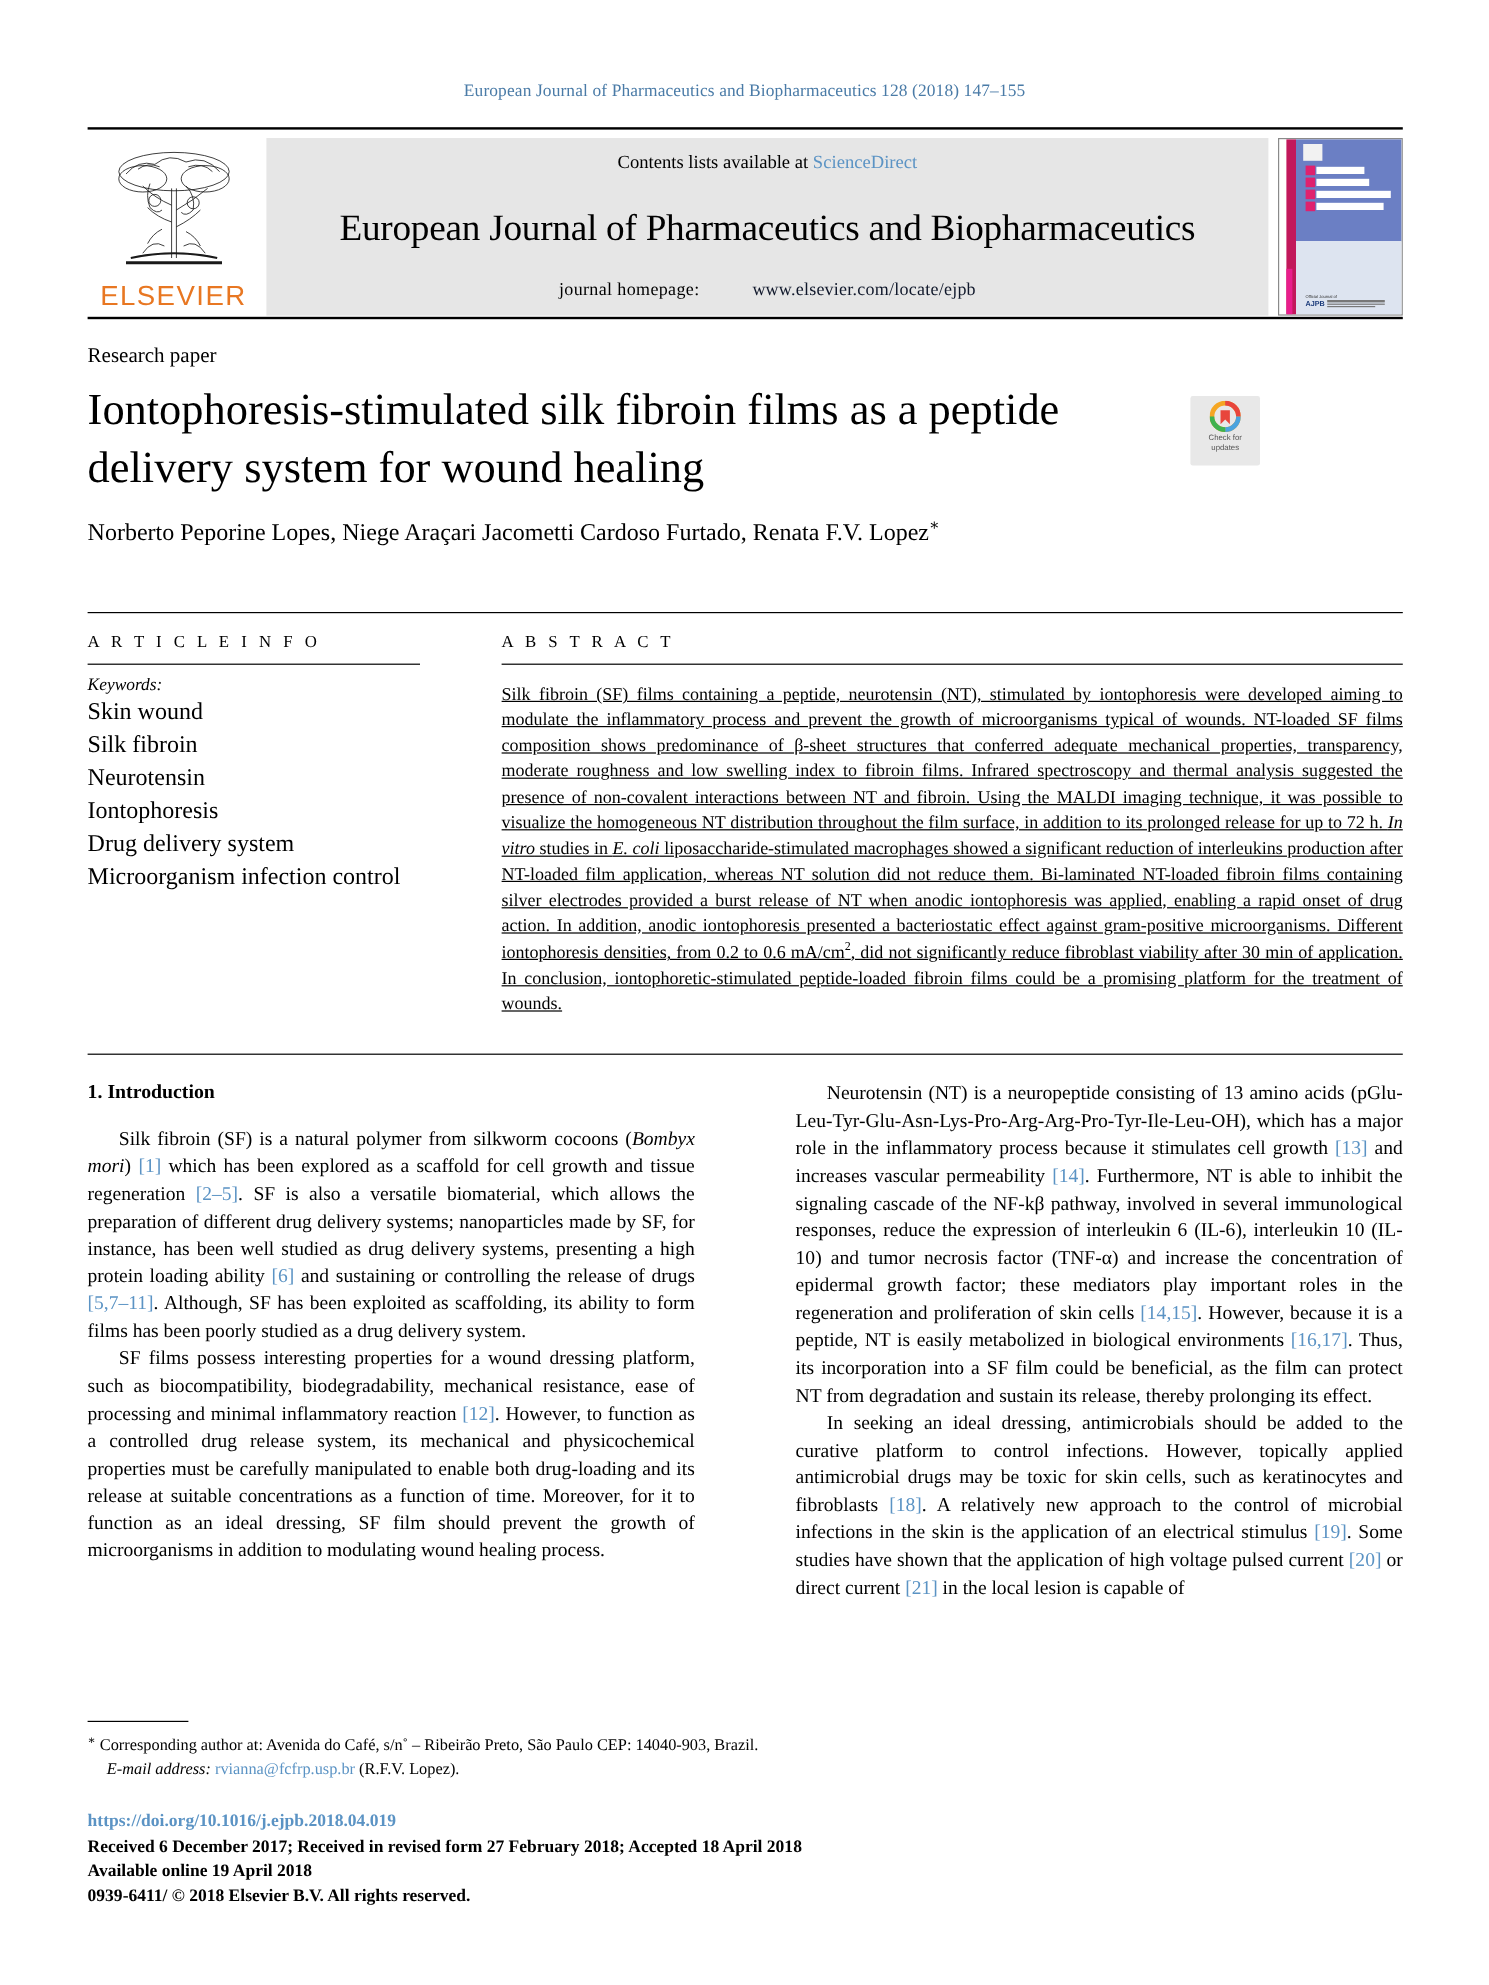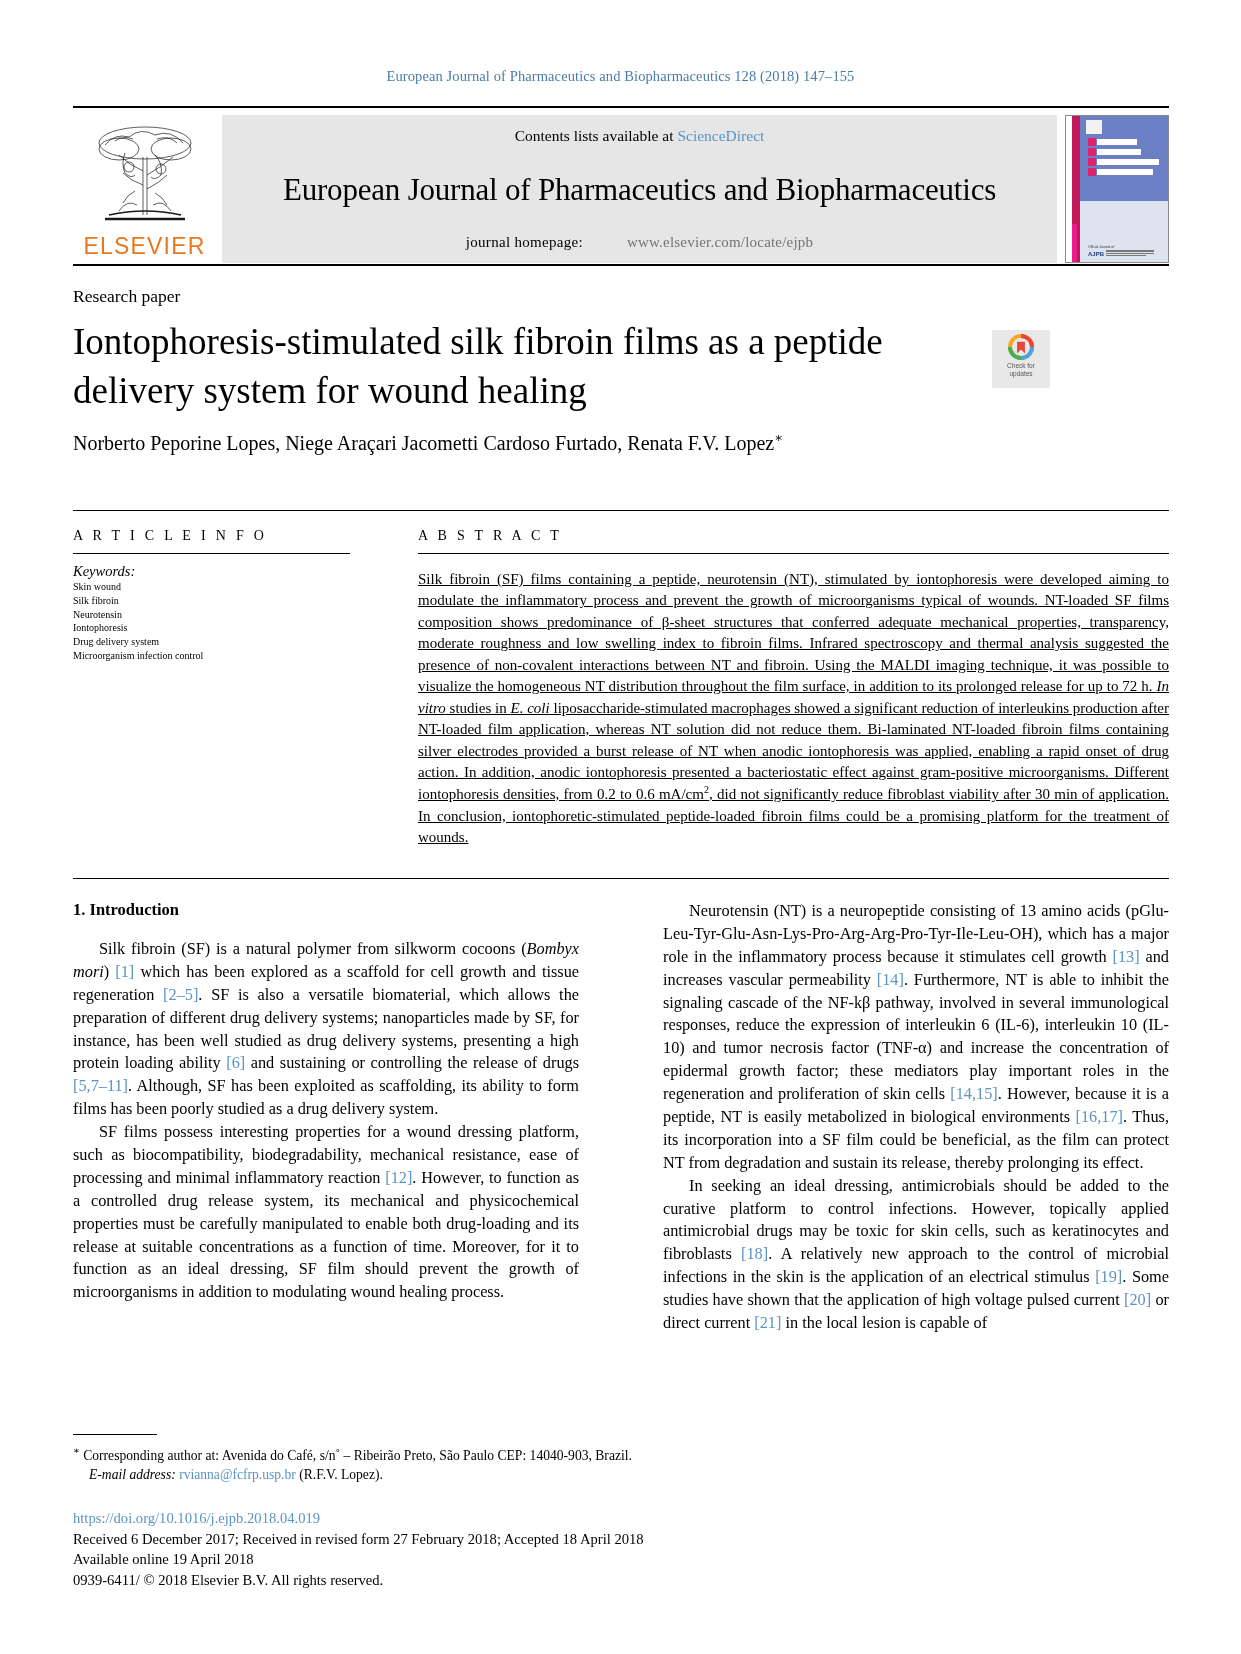--- a/index.html
+++ b/index.html
@@ -81,21 +81,21 @@
   .contents-line .sd-link { color: #5b93c4; }
   .journal-title {
     font-size: 31px;
     letter-spacing: -0.2px;
     white-space: nowrap;
   }
   .homepage-line {
     font-size: 15px;
     letter-spacing: 0.3px;
   }
-  .homepage-line .hp-link { color: #737373; letter-spacing: 0.2px; margin-left: 40px; }
+  .homepage-line .hp-link { color: #0f172a; letter-spacing: 0.2px; margin-left: 40px; }
   .cover-thumb {
     width: 104px;
     flex: 0 0 104px;
     border: 1px solid #8a8a8a;
     background: #ffffff;
     position: relative;
     overflow: hidden;
   }
   .rule-thick {
     position: absolute;
@@ -182,21 +182,21 @@
   .sec-head {
     font-size: 14px;
     letter-spacing: 3.3px;
     font-family: "Liberation Serif", serif;
     margin-bottom: 9px;
   }
   .sec-rule { border-top: 1px solid #000; margin-bottom: 9px; }
   .info-col .sec-rule { width: 277px; }
   .keywords-label { font-style: italic; font-size: 14.5px; }
   .kw-list { list-style: none; margin: 0; padding: 0; }
-  .kw-list li { font-size: 10px; line-height: 1.38; }
+  .kw-list li { font-size: 20px; line-height: 1.38; }
 
   .abstract-body {
     font-size: 15px;
     line-height: 1.43;
     text-align: justify;
     text-justify: inter-word;
     hyphens: none;
     text-decoration: underline;
   }
   .abstract-body i { font-style: italic; }
@@ -244,20 +244,21 @@
   .footnote .em-label { font-style: italic; }
   .footnote .mail { color: #5b93c4; }
   .footnote sup { font-size: 10px; }
 
   .pubinfo {
     position: absolute;
     top: 1508px; left: 73px;
     width: 620px;
     font-size: 14.6px;
     line-height: 1.42;
+    font-weight: bold;
   }
   .pubinfo .doi { color: #5b93c4; }
 
   
   .cv-spine { position: absolute; left: 6px; top: 0; width: 8px; height: 100%; background: #c2185b; }
   .cv-spine2 { position: absolute; left: 6px; top: 74%; width: 5px; height: 26%; background: #e91e8c; }
   .cv-top { position: absolute; left: 14px; top: 0; right: 0; height: 58%; background: #6b7fc4; }
   .cv-bot { position: absolute; left: 14px; top: 58%; right: 0; bottom: 0; background: #dde4f0; }
   .cv-els { position: absolute; left: 20px; top: 4px; width: 16px; height: 14px; background: #f2f2f2; }
   .cv-lines { position: absolute; left: 22px; top: 22px; right: 3px; }

